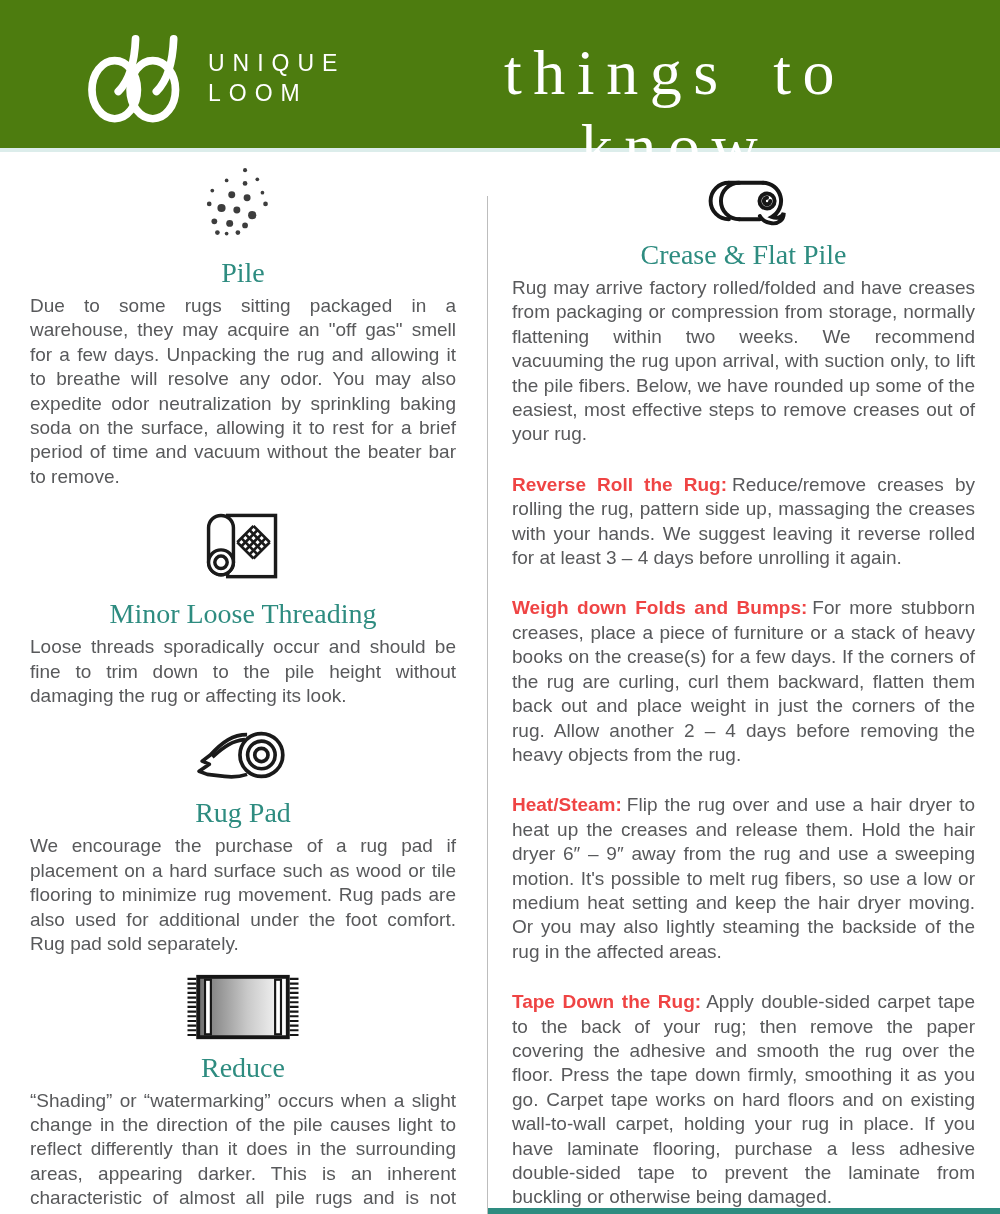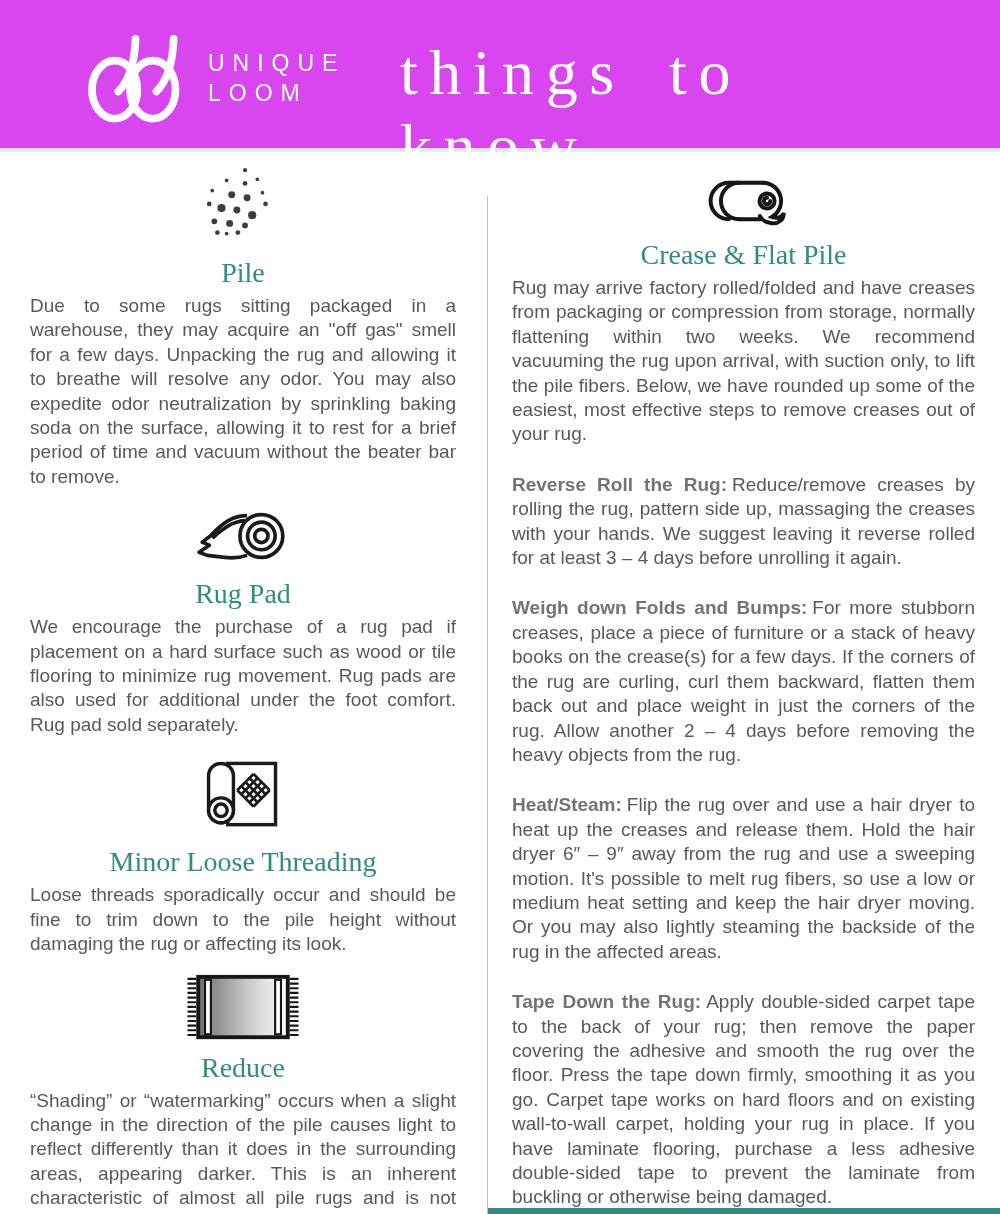--- a/index.html
+++ b/index.html
@@ -1,41 +1,41 @@
 <!DOCTYPE html>
 <html><head>
 <meta charset="utf-8">
 <style>
   html,body{margin:0;padding:0;background:#ffffff;}
   body{width:1000px;height:1214px;position:relative;overflow:hidden;
        font-family:"Liberation Sans",sans-serif;color:#58595B;}
 
   
   .header{position:absolute;left:0;top:0;width:1000px;height:152px;
-          background:#d946ef;border-bottom:4px solid #DCEDEB;box-sizing:border-box;}
+          background:#4d7c0f;border-bottom:4px solid #DCEDEB;box-sizing:border-box;}
   .logo-svg{position:absolute;left:82px;top:26px;}
   .brand{position:absolute;left:208px;top:48px;color:#ffffff;
          font-size:23px;letter-spacing:8px;line-height:30px;font-weight:400;}
-  .page-title{position:absolute;left:400px;top:36px;width:550px;text-align:left;
+  .page-title{position:absolute;left:400px;top:36px;width:550px;text-align:center;
          font-family:"Liberation Serif",serif;font-size:64px;color:#ffffff;
          letter-spacing:0.18em;word-spacing:0.25em;}
 
   
   .divider{position:absolute;left:487px;top:196px;width:1px;height:1018px;background:#BDBDBD;}
   .bottom-bar{position:absolute;left:488px;bottom:0;width:512px;height:6px;background:#2E8C80;}
   .left-col{position:absolute;left:30px;top:164px;width:426px;}
   .right-col{position:absolute;left:512px;top:170px;width:463px;}
 
   .icon-wrap{text-align:center;margin-bottom:2px;}
   .sec-title{text-align:center;font-family:"Liberation Serif",serif;
              font-size:28px;line-height:34px;color:#2E8C80;margin:2px 0 4px 0;}
   .para{font-size:19px;line-height:24.4px;text-align:justify;color:#58595B;}
   .section{margin-bottom:14px;}
   .step{margin-top:26px;}
-  .step-label{font-weight:700;color:#737373;margin-right:5px;}
+  .step-label{font-weight:700;color:#ef4444;margin-right:5px;}
 </style>
 </head>
 <body>
 
 <div class="header">
   <svg class="logo-svg" width="118" height="102" viewBox="0 0 130 108">
     <g stroke="#ffffff" stroke-width="8.5" fill="none" stroke-linecap="round">
       <ellipse cx="36" cy="68" rx="25" ry="32"></ellipse>
       <ellipse cx="78" cy="68" rx="25" ry="32"></ellipse>
       <path d="M59,12 C58,38 52,58 40,70"></path>
@@ -79,51 +79,51 @@
           <circle cx="33" cy="67" r="2.3"></circle>
         </g>
       </svg>
     </div>
     <div class="sec-title">Pile</div>
     <div class="para">Due to some rugs sitting packaged in a warehouse, they may acquire an "off gas" smell for a few days. Unpacking the rug and allowing it to breathe will resolve any odor. You may also expedite odor neutralization by sprinkling baking soda on the surface, allowing it to rest for a brief period of time and vacuum without the beater bar to remove.</div>
   </div>
 
   <div class="section">
     <div class="icon-wrap">
-      <svg width="98" height="68" viewBox="0 0 96 64">
-        <g stroke="#1A1A1A" stroke-width="3.6" fill="none" stroke-linejoin="round">
-          <path d="M52,11 C38,11 28,18 16,31 L8,37 L15,40 L5,47 L13,50 L30,52 C38,53 46,52 52,50" fill="#ffffff"></path>
-          <path d="M18,33 C30,22 38,17 50,16"></path>
-          <circle cx="66" cy="31" r="21" fill="#ffffff"></circle>
-          <circle cx="66" cy="31" r="13.5"></circle>
-          <circle cx="66" cy="31" r="6.5"></circle>
-        </g>
-      </svg>
-    </div>
-    <div class="sec-title">Rug Pad</div>
-    <div class="para">We encourage the purchase of a rug pad if placement on a hard surface such as wood or tile flooring to minimize rug movement. Rug pads are also used for additional under the foot comfort. Rug pad sold separately.</div>
-  </div>
-
-  <div class="section">
-    <div class="icon-wrap">
       <svg width="88" height="88" viewBox="0 0 92 92">
         <g stroke="#1A1A1A" stroke-width="3.6" fill="none">
           <rect x="30" y="13" width="50" height="64" fill="#ffffff"></rect>
           <g stroke-width="2.8" transform="rotate(45 57 41)">
             <path d="M45,29 V53 M51,29 V53 M57,29 V53 M63,29 V53 M69,29 V53"></path>
             <path d="M45,29 H69 M45,35 H69 M45,41 H69 M45,47 H69 M45,53 H69"></path>
           </g>
           <path d="M10,26 a13,13 0 0 1 26,0 v36 a13,13 0 0 1 -26,0 z" fill="#ffffff"></path>
           <circle cx="23" cy="62" r="13" fill="#ffffff"></circle>
           <circle cx="23" cy="62" r="6.5"></circle>
         </g>
       </svg>
     </div>
     <div class="sec-title">Minor Loose Threading</div>
     <div class="para">Loose threads sporadically occur and should be fine to trim down to the pile height without damaging the rug or affecting its look.</div>
+  </div>
+
+  <div class="section">
+    <div class="icon-wrap">
+      <svg width="98" height="68" viewBox="0 0 96 64">
+        <g stroke="#1A1A1A" stroke-width="3.6" fill="none" stroke-linejoin="round">
+          <path d="M52,11 C38,11 28,18 16,31 L8,37 L15,40 L5,47 L13,50 L30,52 C38,53 46,52 52,50" fill="#ffffff"></path>
+          <path d="M18,33 C30,22 38,17 50,16"></path>
+          <circle cx="66" cy="31" r="21" fill="#ffffff"></circle>
+          <circle cx="66" cy="31" r="13.5"></circle>
+          <circle cx="66" cy="31" r="6.5"></circle>
+        </g>
+      </svg>
+    </div>
+    <div class="sec-title">Rug Pad</div>
+    <div class="para">We encourage the purchase of a rug pad if placement on a hard surface such as wood or tile flooring to minimize rug movement. Rug pads are also used for additional under the foot comfort. Rug pad sold separately.</div>
   </div>
 
   <div class="section">
     <div class="icon-wrap">
       <svg width="126" height="74" viewBox="0 0 128 76">
         <defs>
           <linearGradient id="shadeGrad" x1="0" y1="0" x2="1" y2="0">
             <stop offset="0" stop-color="#6E6E6E"></stop>
             <stop offset="0.55" stop-color="#C9C9C9"></stop>
             <stop offset="1" stop-color="#FFFFFF"></stop>

